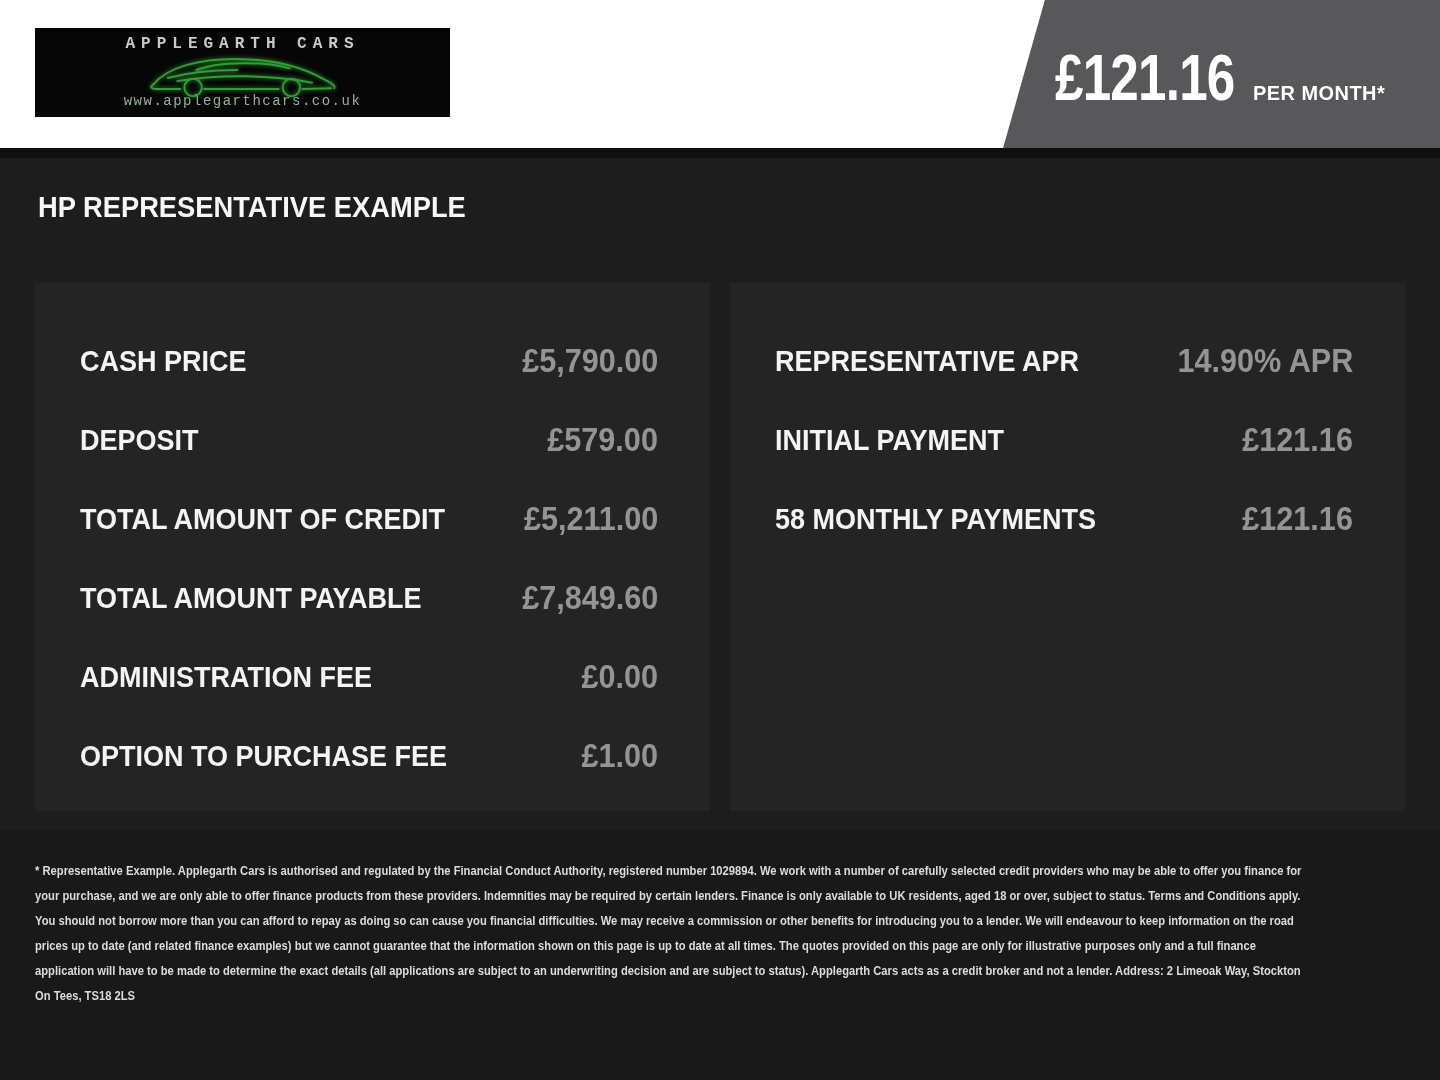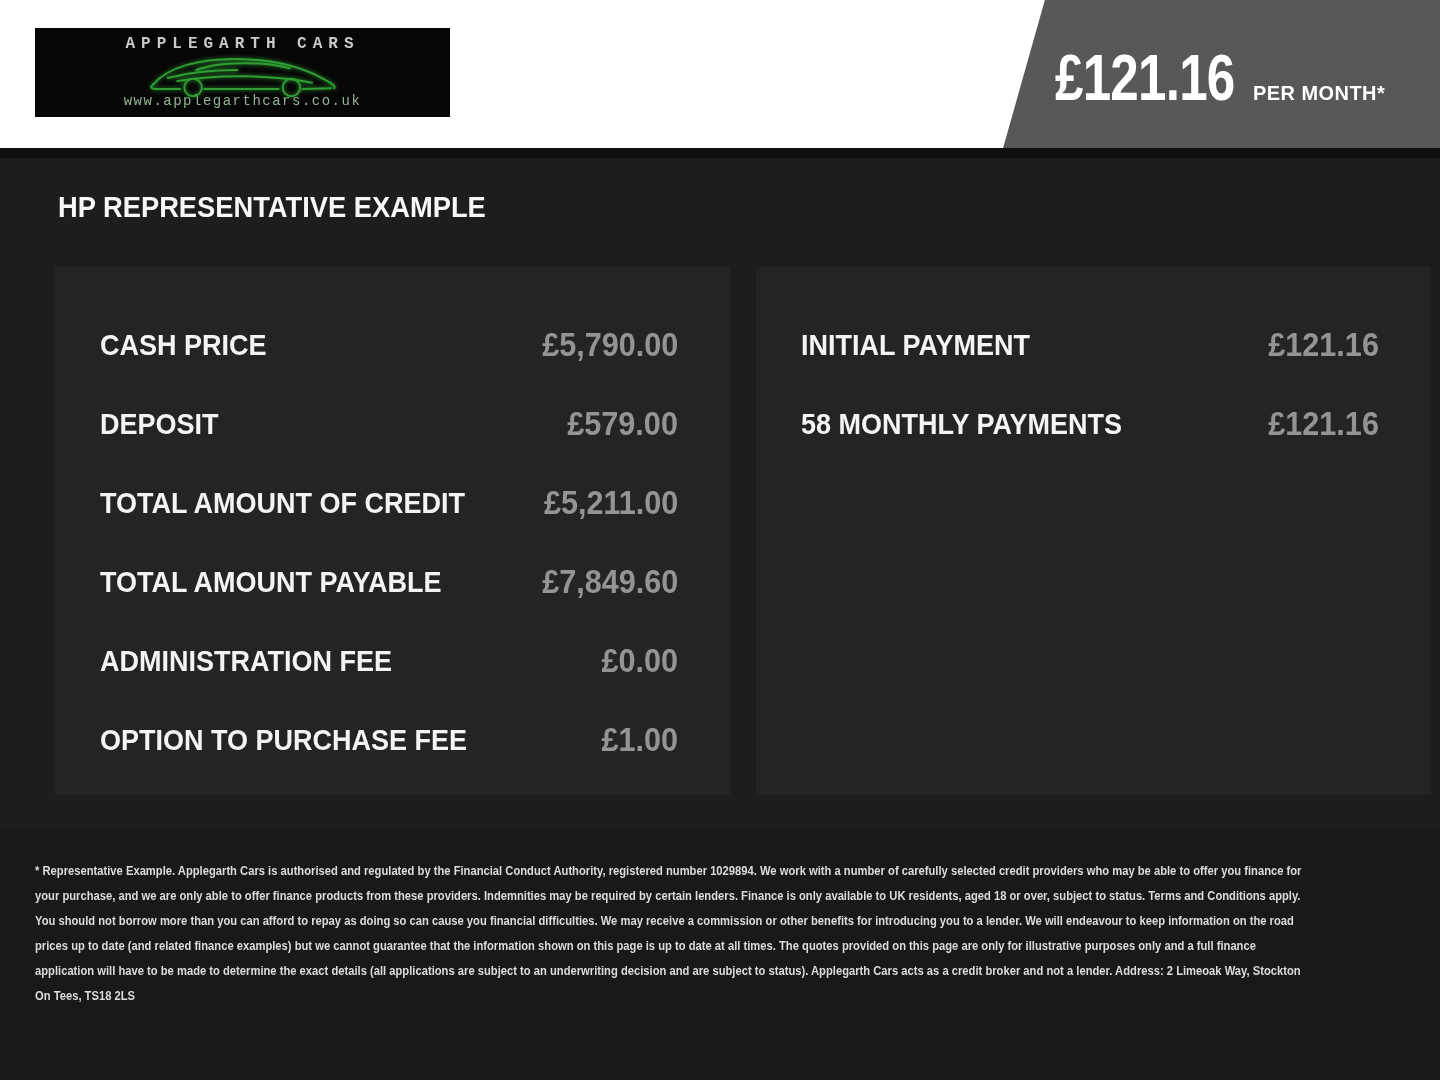--- a/index.html
+++ b/index.html
@@ -54,31 +54,31 @@
     transform: scaleX(0.95); transform-origin: 0 100%;
   }
   .header-band {
     position: absolute; top: 148px; left: 0;
     width: 1440px; height: 10px; background: #0f0f0f;
   }
 
   
   .main {
     position: absolute; top: 158px; left: 0;
-    width: 1260px; height: 672px; background: #1d1d1d; margin-left: 20px;
+    width: 1260px; height: 672px; background: #1d1d1d;
   }
   .page-title {
     margin: 34px 0 0 38px;
     color: #f7f7f7; font-size: 30px; font-weight: bold;
     line-height: 30px; white-space: nowrap;
     transform: scaleX(0.91); transform-origin: 0 50%;
   }
   .panels {
-    position: absolute; top: 109px; left: 35px;
-    display: flex; gap: 26px;
+    position: absolute; top: 125px; left: 35px;
+    display: flex; gap: 20px;
   }
   .panel {
     width: 675px; height: 528px;
     background: #242424;
     padding: 38px 52px 0 45px;
   }
   .finance-row {
     height: 79px;
     display: flex; align-items: center; justify-content: space-between;
   }
@@ -162,20 +162,24 @@
           <span class="finance-value">£0.00</span>
         </div>
         <div class="finance-row">
           <span class="finance-label">OPTION TO PURCHASE FEE</span>
           <span class="finance-value">£1.00</span>
         </div>
       </div>
 
       <div class="panel">
         <div class="finance-row">
+          <span class="finance-label">REPRESENTATIVE APR</span>
+          <span class="finance-value">14.90% APR</span>
+        </div>
+        <div class="finance-row">
           <span class="finance-label">INITIAL PAYMENT</span>
           <span class="finance-value">£121.16</span>
         </div>
         <div class="finance-row">
           <span class="finance-label">58 MONTHLY PAYMENTS</span>
           <span class="finance-value">£121.16</span>
         </div>
       </div>
 
     </div>

